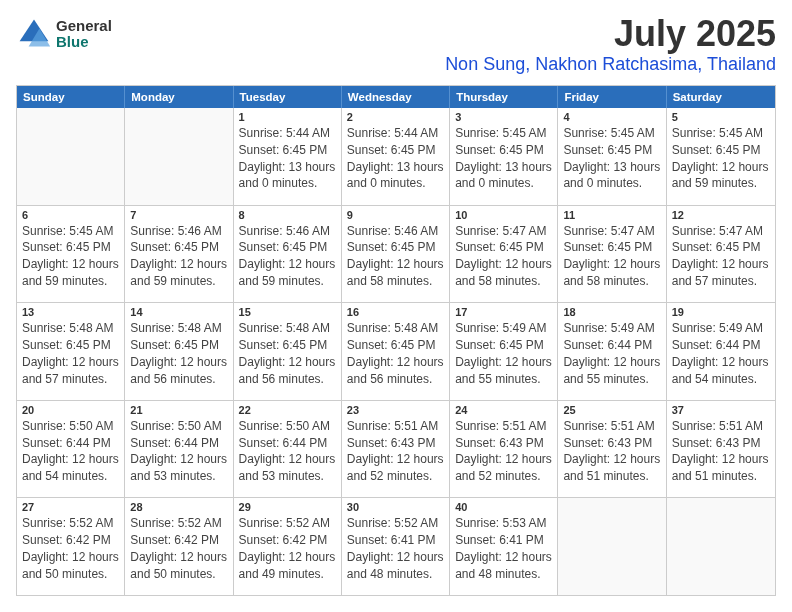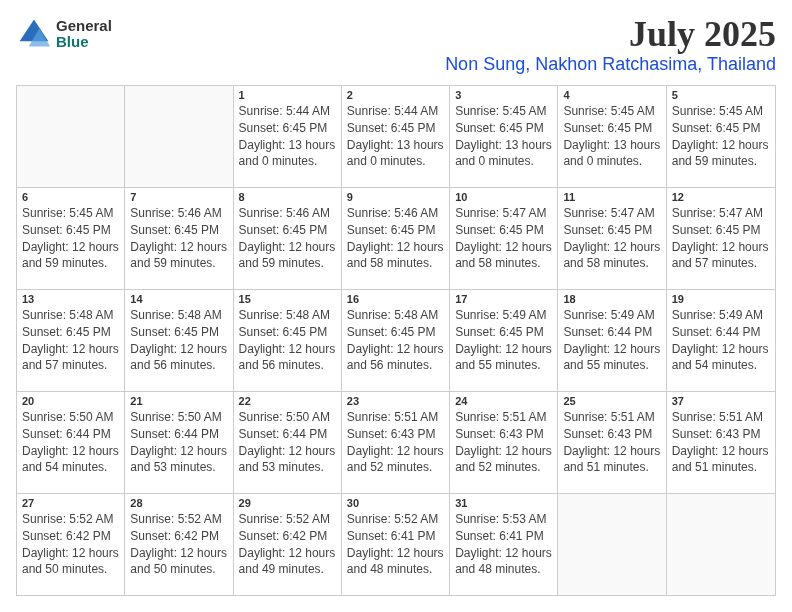--- a/index.html
+++ b/index.html
@@ -40,21 +40,20 @@
       height: 36px;
     }
     .title-block {
       text-align: right;
     }
     .month-title {
       font-size: 36px;
       font-weight: bold;
       color: #333;
       line-height: 1;
-      font-family: Liberation Serif, serif;
     }
     .location-title {
       font-size: 18px;
       color: #1d4ed8;
       margin-top: 2px;
     }
     .calendar {
       flex: 1;
       border: 1px solid #ccc;
       display: flex;
@@ -124,20 +123,29 @@
         <div class="logo-blue">Blue</div>
       </div>
     </div>
     <div class="title-block">
       <div class="month-title">July 2025</div>
       <div class="location-title">Non Sung, Nakhon Ratchasima, Thailand</div>
     </div>
   </div>
 
   <div class="calendar">
+    <div class="cal-header" id="cal-header">
+        <div class="cal-header-cell">Sunday</div>
+        <div class="cal-header-cell">Monday</div>
+        <div class="cal-header-cell">Tuesday</div>
+        <div class="cal-header-cell">Wednesday</div>
+        <div class="cal-header-cell">Thursday</div>
+        <div class="cal-header-cell">Friday</div>
+        <div class="cal-header-cell">Saturday</div>
+      </div>
     <div class="cal-body" id="cal-body">
         <div class="cal-row">
           <div class="cal-cell empty"></div>
           <div class="cal-cell empty"></div>
           <div class="cal-cell">
             <div class="day-num">1</div>
             <div class="day-info">Sunrise: 5:44 AM<br>Sunset: 6:45 PM<br>Daylight: 13 hours and 0 minutes.</div>
           </div>
           <div class="cal-cell">
             <div class="day-num">2</div>
@@ -257,21 +265,21 @@
           </div>
           <div class="cal-cell">
             <div class="day-num">29</div>
             <div class="day-info">Sunrise: 5:52 AM<br>Sunset: 6:42 PM<br>Daylight: 12 hours and 49 minutes.</div>
           </div>
           <div class="cal-cell">
             <div class="day-num">30</div>
             <div class="day-info">Sunrise: 5:52 AM<br>Sunset: 6:41 PM<br>Daylight: 12 hours and 48 minutes.</div>
           </div>
           <div class="cal-cell">
-            <div class="day-num">31</div>
+            <div class="day-num">40</div>
             <div class="day-info">Sunrise: 5:53 AM<br>Sunset: 6:41 PM<br>Daylight: 12 hours and 48 minutes.</div>
           </div>
           <div class="cal-cell empty"></div>
           <div class="cal-cell empty"></div>
         </div>
       </div>
   </div>
 </div>
 
 </body></html>

